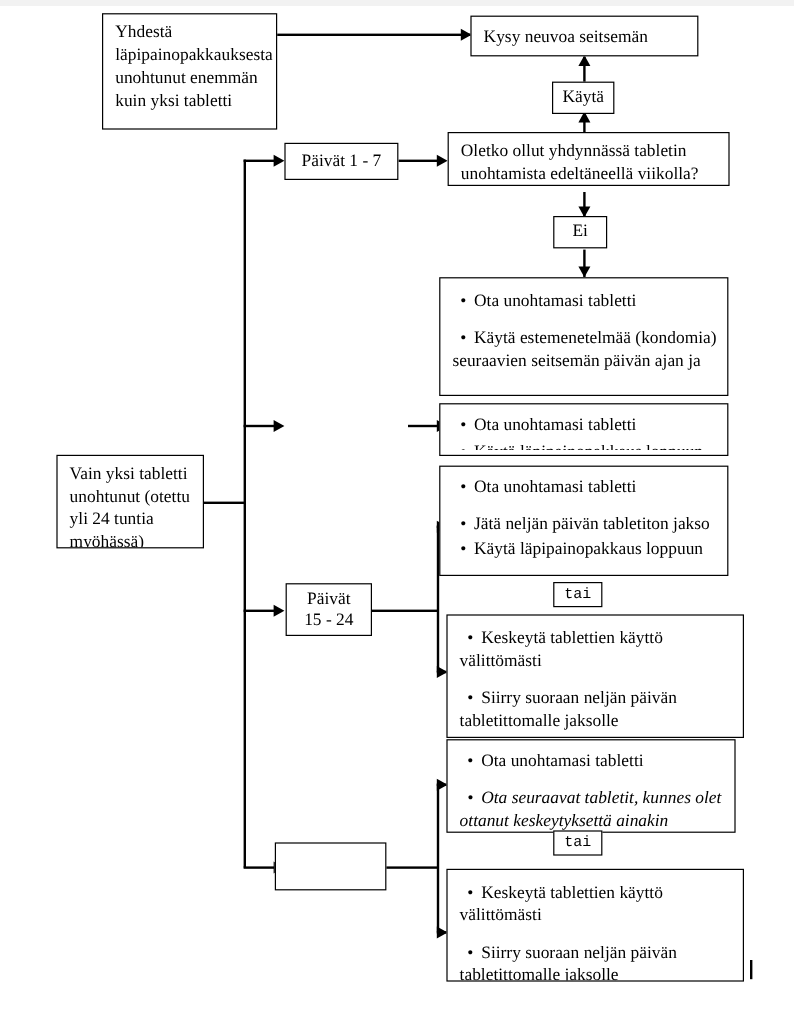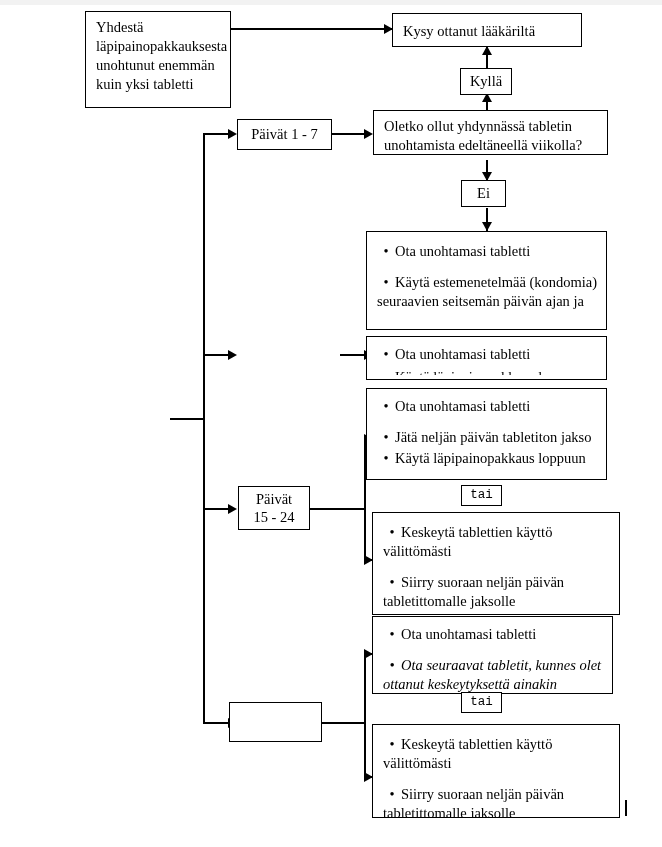--- a/index.html
+++ b/index.html
@@ -145,23 +145,23 @@
   <div class="line v" style="left:364px; top:653px; height:124px;"></div>
   <div class="line h" style="left:364px; top:653px; width:10px;"></div>
   <div class="arrow right" style="left:364px; top:649px;"></div>
   <div class="line h" style="left:364px; top:776px; width:10px;"></div>
   <div class="arrow right" style="left:364px; top:772px;"></div>
 
   <div class="line v" style="left:625px; top:800px; height:16px;"></div>
 
   <div class="box pad" style="left:85px; top:11px; width:146px; height:97px;">Yhdestä läpipainopakkauksesta unohtunut enemmän kuin yksi tabletti</div>
 
-  <div class="box pad" style="left:392px; top:13px; width:190px; height:34px; display:flex; align-items:center;">Kysy ottanut lääkäriltä</div>
-
-  <div class="box center" style="left:460px; top:68px; width:52px; height:27px;">Kyllä</div>
+  <div class="box pad" style="left:392px; top:13px; width:190px; height:34px; display:flex; align-items:center;">Kysy neuvoa seitsemän</div>
+
+  <div class="box center" style="left:460px; top:68px; width:52px; height:27px;">Käytä</div>
 
   <div class="box center" style="left:237px; top:119px; width:95px; height:31px;">Päivät 1 - 7</div>
 
   <div class="box pad" style="left:373px; top:110px; width:235px; height:45px;">Oletko ollut yhdynnässä tabletin unohtamista edeltäneellä viikolla?</div>
 
   <div class="box center" style="left:461px; top:180px; width:45px; height:27px;">Ei</div>
 
   <div class="box pad" style="left:366px; top:231px; width:241px; height:99px; padding-top:10px;">
     <div class="bul">
       <span class="dot">•</span><span>Ota unohtamasi tabletti</span>
@@ -230,14 +230,15 @@
 
   <div class="box pad" style="left:372px; top:724px; width:248px; height:94px; padding-top:10px;">
     <div class="bul">
       <span class="dot">•</span><span>Keskeytä tablettien käyttö välittömästi</span>
     </div>
     <div class="bul">
       <span class="dot">•</span><span>Siirry suoraan neljän päivän tabletittomalle jaksolle</span>
     </div>
   </div>
 
+  <div class="box pad" style="left:47px; top:379px; width:123px; height:78px; z-index:6;">Vain yksi tabletti unohtunut (otettu yli 24 tuntia myöhässä)</div>
 
 </div>
 
 </body></html>

